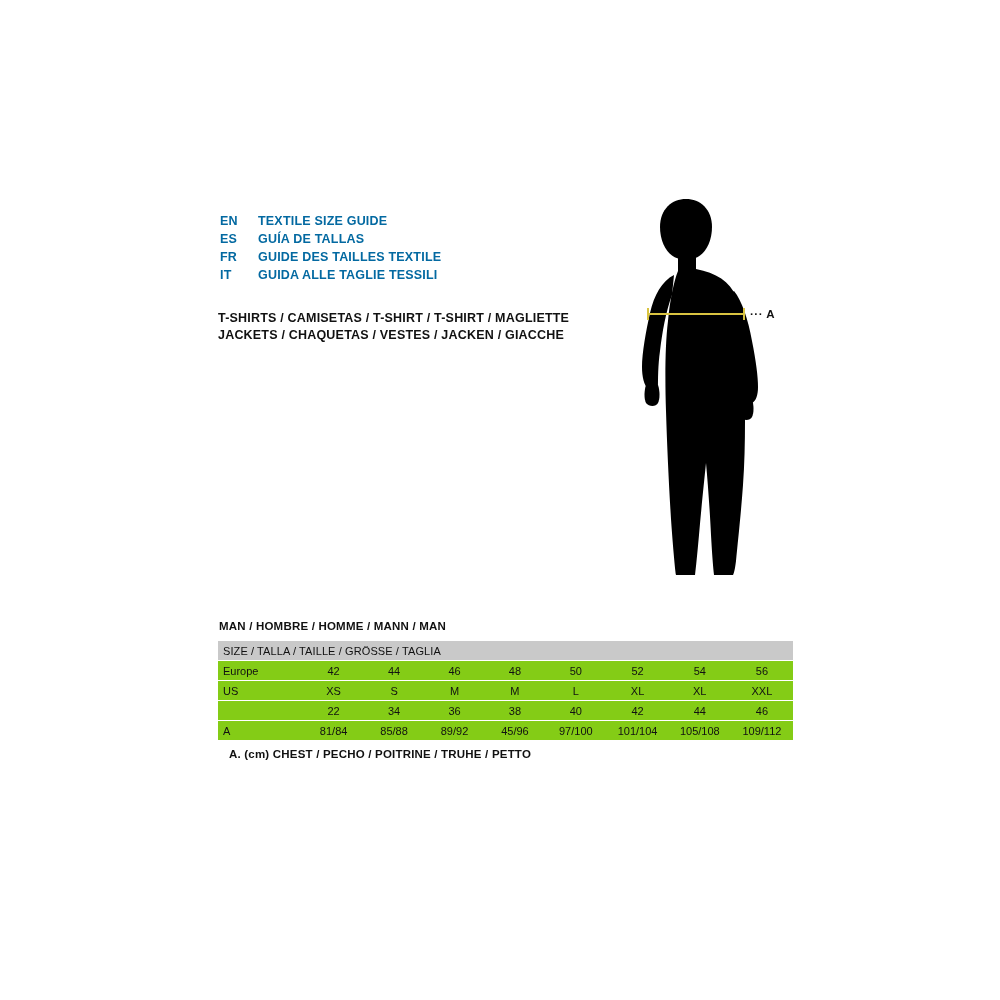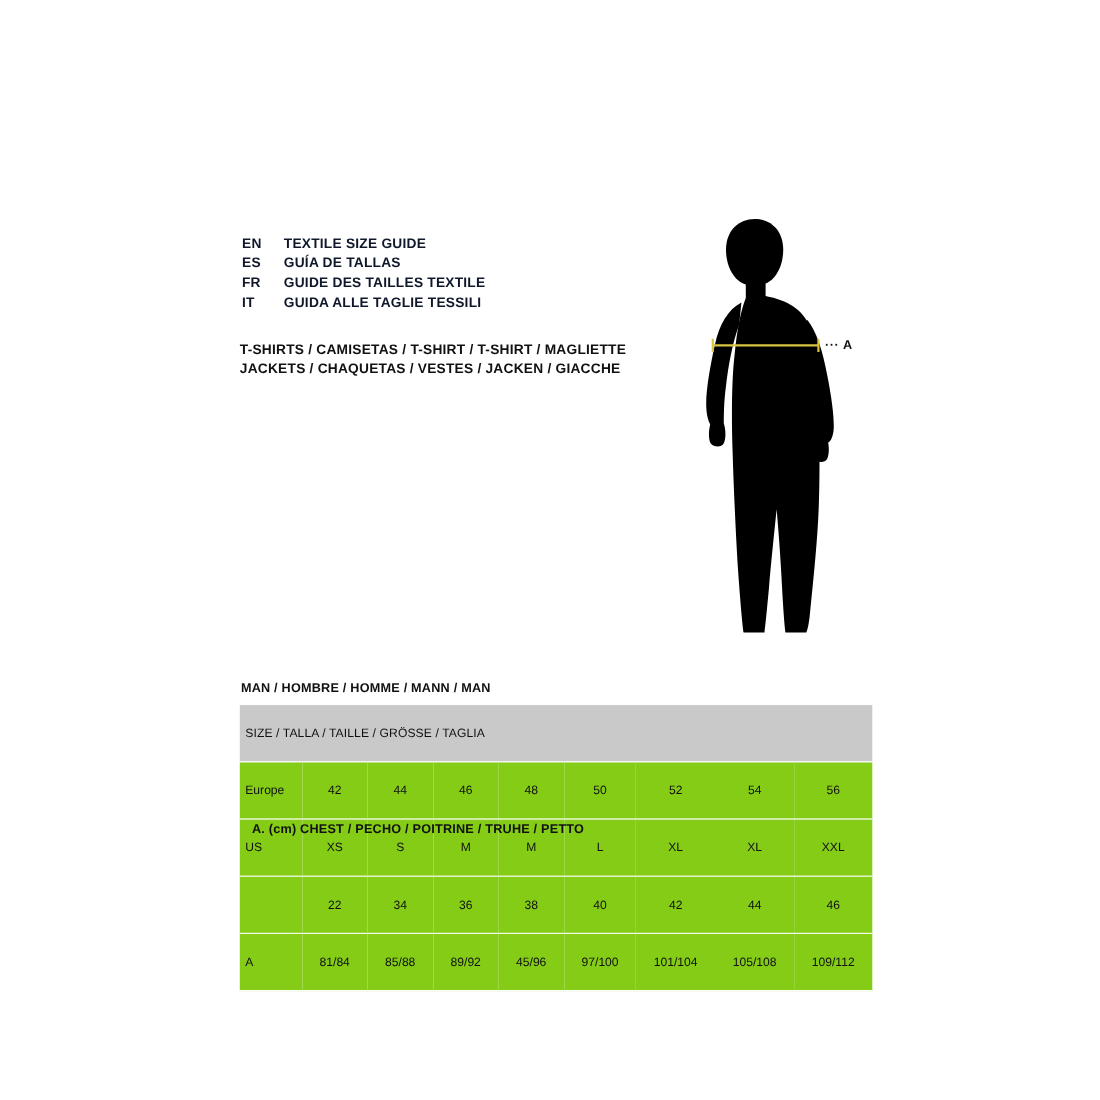--- a/index.html
+++ b/index.html
@@ -30,21 +30,21 @@
     top: 214px;
     width: 360px;
   }
   .lang-row {
     display: flex;
     align-items: baseline;
     height: 18px;
     font-size: 12.5px;
     font-weight: bold;
     letter-spacing: 0.2px;
-    color: #0f172a;
+    color: #0369a1;
   }
   .lang-code {
     width: 38px;
     flex: 0 0 38px;
   }
   .lang-name {
     white-space: nowrap;
   }
 
   
@@ -103,21 +103,21 @@
     position: absolute;
     left: 218px;
     top: 641px;
     width: 575px;
     border-collapse: collapse;
     font-size: 11px;
     color: #111111;
   }
   table.size-table th,
   table.size-table td {
-    padding: 16px;
+    padding: 0;
     height: 19px;
     font-weight: normal;
     text-align: center;
     vertical-align: middle;
     border-bottom: 1px solid #ffffff;
   }
   table.size-table tr.header-row {
     background: #c9c9c9;
   }
   table.size-table tr.header-row th {

